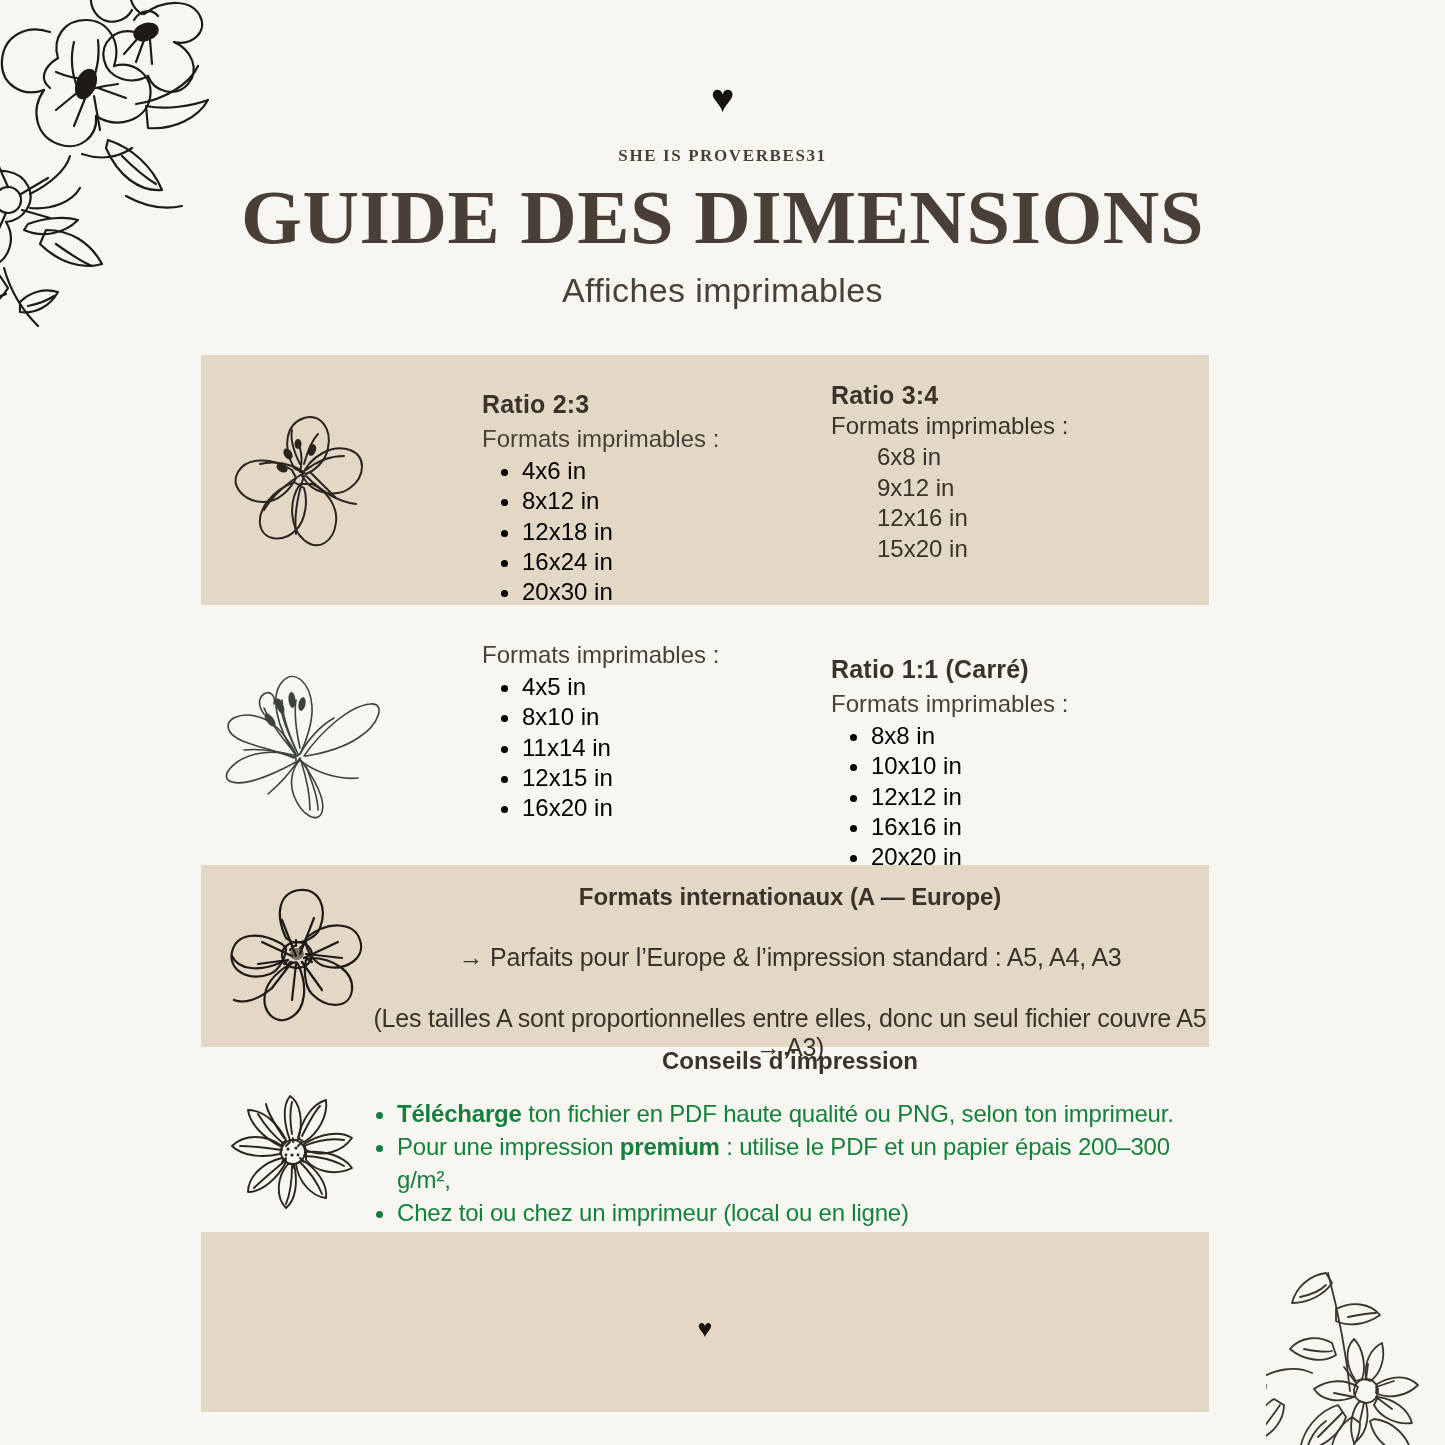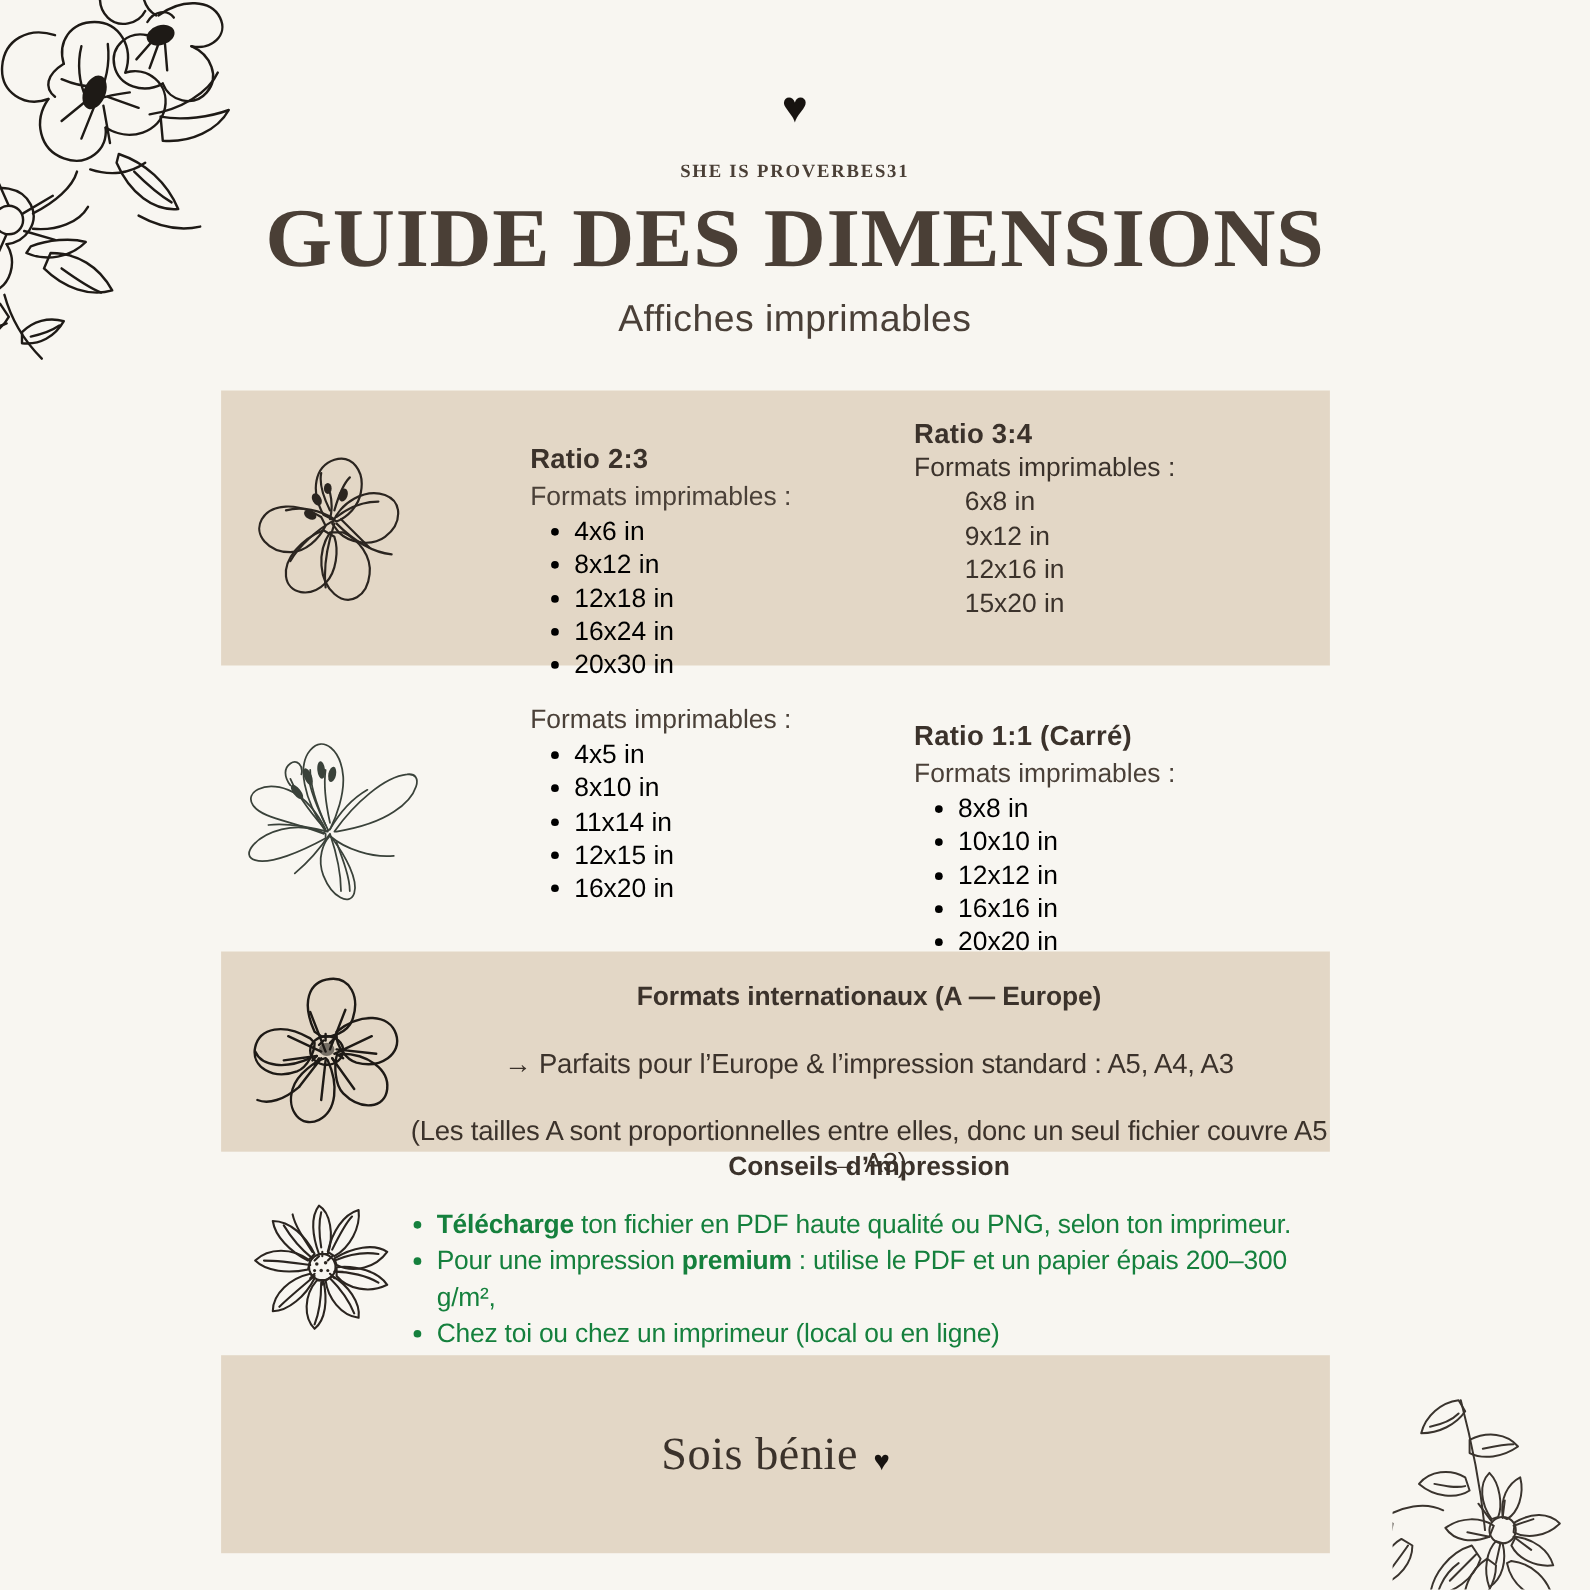--- a/index.html
+++ b/index.html
@@ -94,21 +94,21 @@
     font-size:24px;
     color:#3b322b;
     line-height:1.15;
     margin-top:3px;
     font-family:"Liberation Sans", sans-serif;
   }
   .plain-sub { font-family:"Liberation Sans", sans-serif; margin-top:2px; color:#3b322b; font-weight:400; }
   .plain-title { font-family:"Liberation Sans", sans-serif; }
 
   
-  .intl { text-align:center; padding-top:28px; }
+  .intl { text-align:center; padding-top:18px; }
   .intl-title {
     font-weight:bold;
     font-size:24px;
     color:#3b322b;
     letter-spacing:-0.1px;
   }
   .intl-line {
     font-size:25px;
     color:#3b322b;
     margin-top:32px;
@@ -251,21 +251,21 @@
       <path d="M88 70 C82 88 78 110 80 128 M86 68 C72 76 56 90 48 104 M88 66 C76 58 58 54 44 58 M90 64 C100 56 114 50 128 50 M94 66 C102 74 112 84 120 92"></path>
       <path d="M84 58 C78 46 74 34 76 24 M88 58 C92 44 96 34 102 28"></path>
       <ellipse cx="72" cy="48" rx="4" ry="6" fill="#2b2520" stroke="none" transform="rotate(-30 72 48)"></ellipse>
       <ellipse cx="96" cy="44" rx="4" ry="6" fill="#2b2520" stroke="none" transform="rotate(20 96 44)"></ellipse>
       <ellipse cx="82" cy="38" rx="3.5" ry="5" fill="#2b2520" stroke="none"></ellipse>
       <ellipse cx="66" cy="62" rx="4" ry="6" fill="#2b2520" stroke="none" transform="rotate(-60 66 62)"></ellipse>
       <path d="M84 66 C86 58 86 50 84 42"></path>
     </svg>
   </div>
 
-  <div class="ratio-col" style="left:281px;top:48px;width:330px;">
+  <div class="ratio-col" style="left:281px;top:35px;width:330px;">
     <div class="ratio-title">Ratio 2:3</div>
     <div class="ratio-sub">Formats imprimables :</div>
     <ul class="ratio-list">
       <li>4x6 in</li>
       <li>8x12 in</li>
       <li>12x18 in</li>
       <li>16x24 in</li>
       <li>20x30 in</li>
     </ul>
   </div>
@@ -383,16 +383,15 @@
     <ul class="tips-list">
       <li><b>Télécharge</b><span> ton fichier en PDF haute qualité ou PNG, selon ton imprimeur.</span></li>
       <li><span>Pour une impression </span><b>premium</b><span> : utilise le PDF et un papier épais 200–300 g/m²,</span></li>
       <li>Chez toi ou chez un imprimeur (local ou en ligne)</li>
     </ul>
   </div>
 </div>
 
 <div class="band footer-band" style="top:1232px;height:180px;">
   <div class="footer-inner">
-    <span class="blessing">Sois bénie</span>
     <span class="heart-small">♥</span>
   </div>
 </div>
 
 </body></html>

